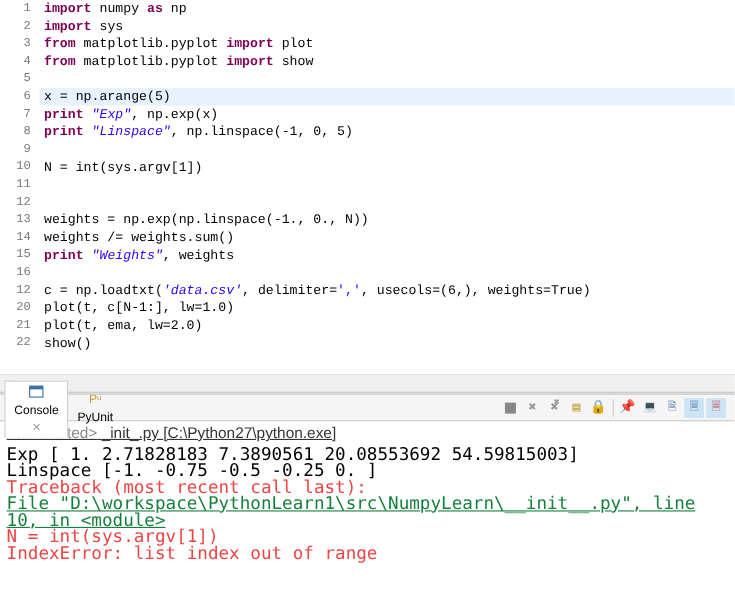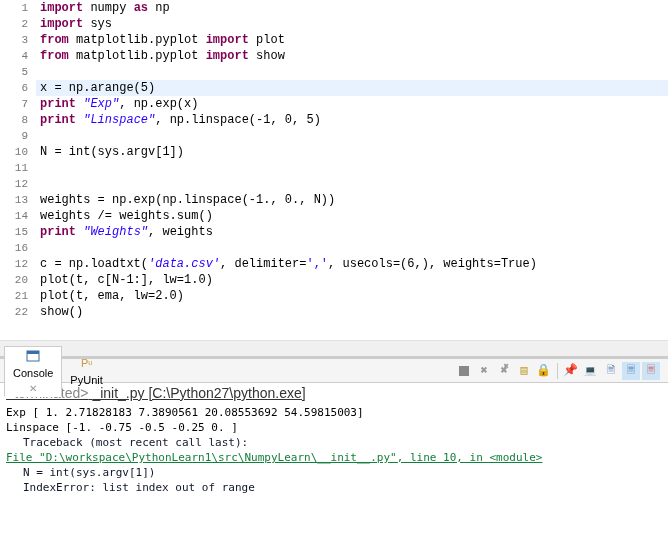--- a/index.html
+++ b/index.html
@@ -18,22 +18,22 @@
 .console-panel { height: 182px; display: flex; flex-direction: column; background: #fff; border-top: 1px solid #ccc; }
 .console-tabs { display: flex; align-items: center; height: 24px; background: #f5f5f5; border-bottom: 1px solid #ccc; padding: 0 4px; }
 .tab { display: flex; align-items: center; gap: 4px; padding: 2px 8px; font-family: 'Segoe UI', Tahoma, sans-serif; font-size: 11px; cursor: pointer; flex-direction: column; }
 .tab.active { background: #fff; border: 1px solid #ccc; border-bottom: 1px solid #fff; position: relative; top: 1px; }
 .tab-icon { width: 14px; height: 14px; display: inline-flex; align-items: center; justify-content: center; }
 .spacer { flex: 1; }
 .toolbar { display: flex; align-items: center; gap: 2px; padding-right: 4px; }
 .tb-btn { width: 18px; height: 18px; display: flex; align-items: center; justify-content: center; cursor: pointer; color: #666; font-size: 12px; }
 .console-header { padding: 2px 6px; font-family: 'Segoe UI', Tahoma, sans-serif; font-size: 14px; color: #333; text-decoration: underline; }
 .console-header .term { color: #888; }
-.console-body { flex: 1; overflow: auto; padding: 2px 6px; font-family: Consolas, monospace; font-size: 11px; line-height: 15px; }
-.err-red { color: #0f172a; margin-left: 17px; }
+.console-body { flex: 1; overflow: auto; padding: 2px 6px; font-family: Consolas, monospace; font-size: 16px; line-height: 15px; }
+.err-red { color: #ef4444; }
 .err-blue { color: #15803d; text-decoration: underline; }
 .sq-stop { display: inline-block; width: 10px; height: 10px; background: #888; }
 .x-gray { color: #999; font-weight: bold; }
 </style>
 </head>
 <body>
 
 <div class="editor">
   <div id="code-lines">
       <div class="code-line">

